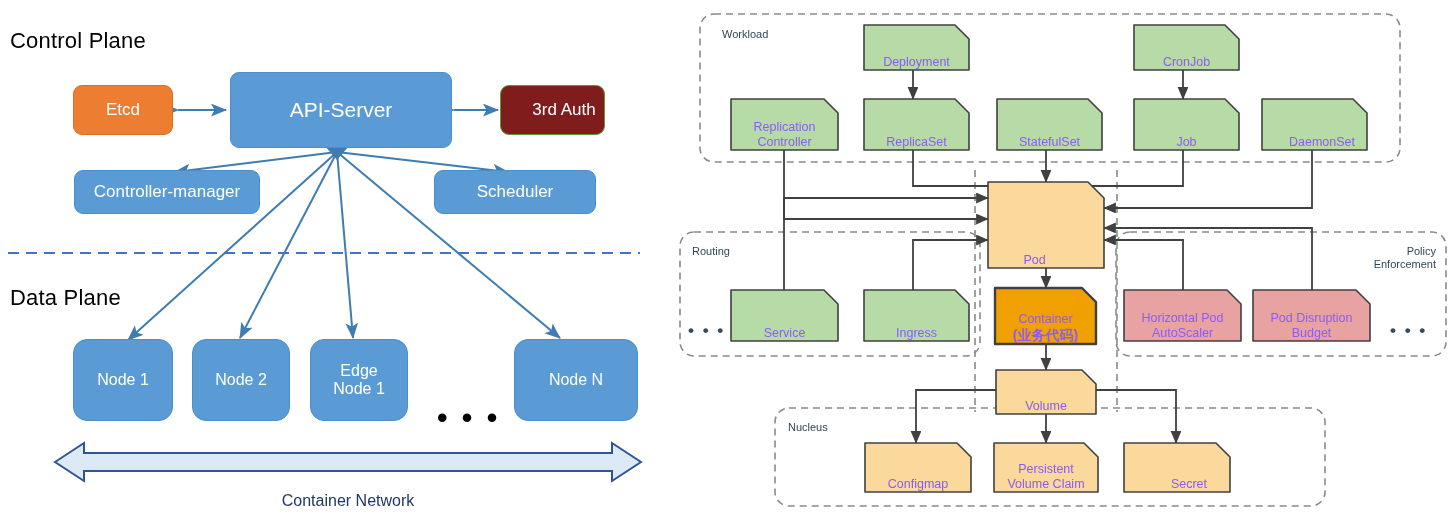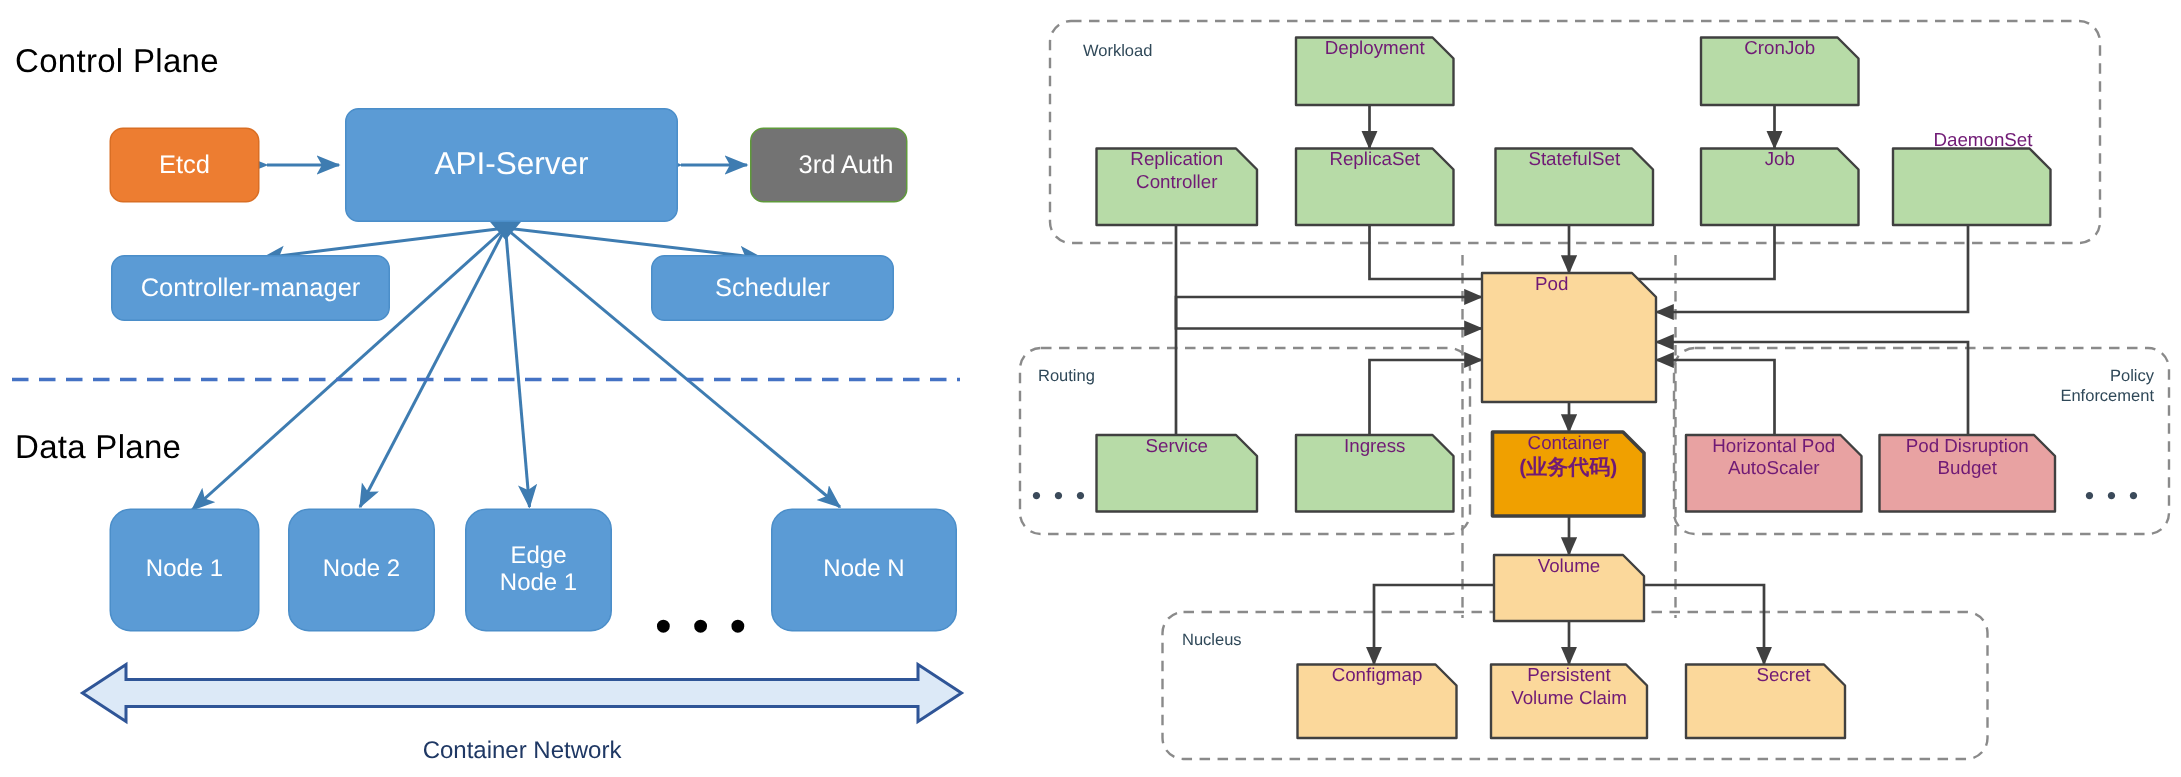--- a/index.html
+++ b/index.html
@@ -13,41 +13,41 @@
     position:absolute;font-size:22px;color:#000;font-weight:400;
     letter-spacing:.2px;white-space:nowrap;
   }
   .lbox{
     position:absolute;border-radius:9px;display:flex;align-items:center;
     justify-content:center;text-align:center;color:#fff;font-size:17px;
     line-height:1.15;box-sizing:border-box;
   }
   .lbox.blue{background:#5B9BD5;border:1px solid #4b8ec9;}
   .lbox.orange{background:#ED7D31;border:1px solid #d96e24;}
-  .lbox.green{background:#737373;border:1px solid #5f9a3a;padding-left:23px;}
+  .lbox.green{background:#7f1d1d;border:1px solid #5f9a3a;padding-left:23px;}
   .lbox.node{border-radius:14px;font-size:16px;}
   .dots-left{
     position:absolute;font-size:30px;color:#000;letter-spacing:3px;
     line-height:1;font-weight:700;
   }
   .netlabel{
     position:absolute;font-size:16px;color:#1F3864;white-space:nowrap;
     text-align:center;
   }
 
   
   .group-label{
     position:absolute;font-size:11px;color:#2F4858;white-space:nowrap;
     line-height:1.15;
   }
   .group-label.right{text-align:right;}
   .nbox{
     position:absolute;box-sizing:border-box;display:flex;flex-direction:column;
-    align-items:center;justify-content:flex-start;text-align:center;
-    font-size:12.5px;color:#701a75;line-height:1.22;
+    align-items:center;justify-content:flex-end;text-align:center;
+    font-size:12.5px;color:#8b5cf6;line-height:1.22;
   }
   .nbox .lbl{display:block;}
   .gdots{
     position:absolute;font-size:17px;color:#3b4a5a;letter-spacing:2px;
     font-weight:700;line-height:1;
   }
   .cn-strong{font-weight:700;font-size:14px;}
 </style>
 </head>
 <body>
@@ -225,21 +225,21 @@
   </div>
   <div class="nbox" style="left:864px;top:99px;width:105px;height:51px;">
     <span class="lbl">ReplicaSet</span>
   </div>
   <div class="nbox" style="left:997px;top:99px;width:105px;height:51px;">
     <span class="lbl">StatefulSet</span>
   </div>
   <div class="nbox" style="left:1134px;top:99px;width:105px;height:51px;">
     <span class="lbl">Job</span>
   </div>
-  <div class="nbox" style="left:1262px;top:86px;width:120px;height:51px;">
+  <div class="nbox" style="left:1262px;top:99px;width:120px;height:51px;">
     <span class="lbl">DaemonSet</span>
   </div>
 
   <div class="nbox" style="left:988px;top:182px;width:93px;height:86px;">
     <span class="lbl">Pod</span>
   </div>
   <div class="nbox" style="left:995px;top:288px;width:101px;height:56px;">
     <span class="lbl">Container</span>
     <span class="lbl cn-strong">(业务代码)</span>
   </div>

